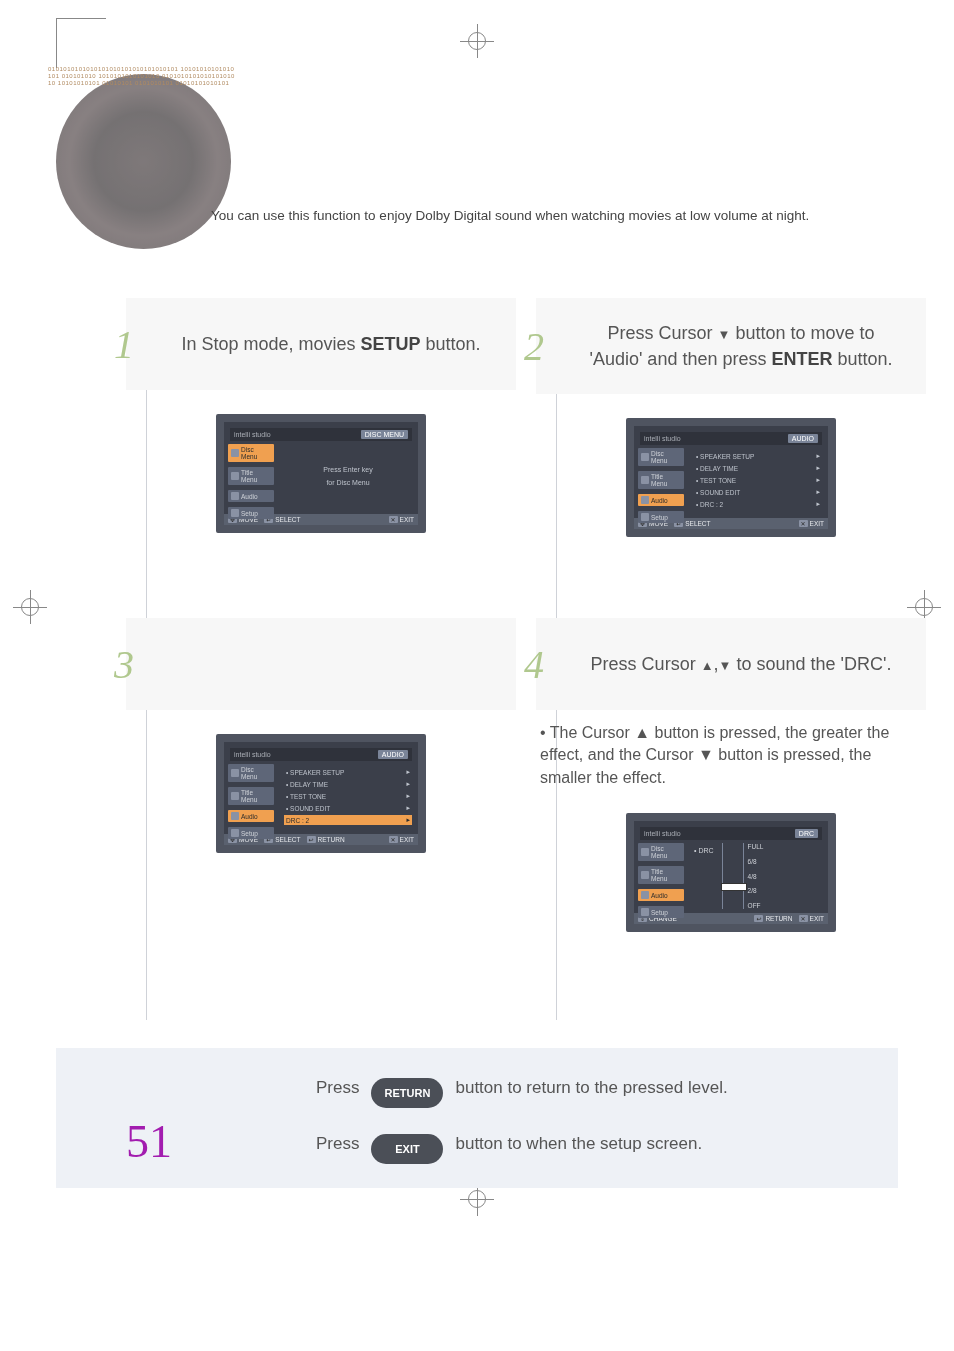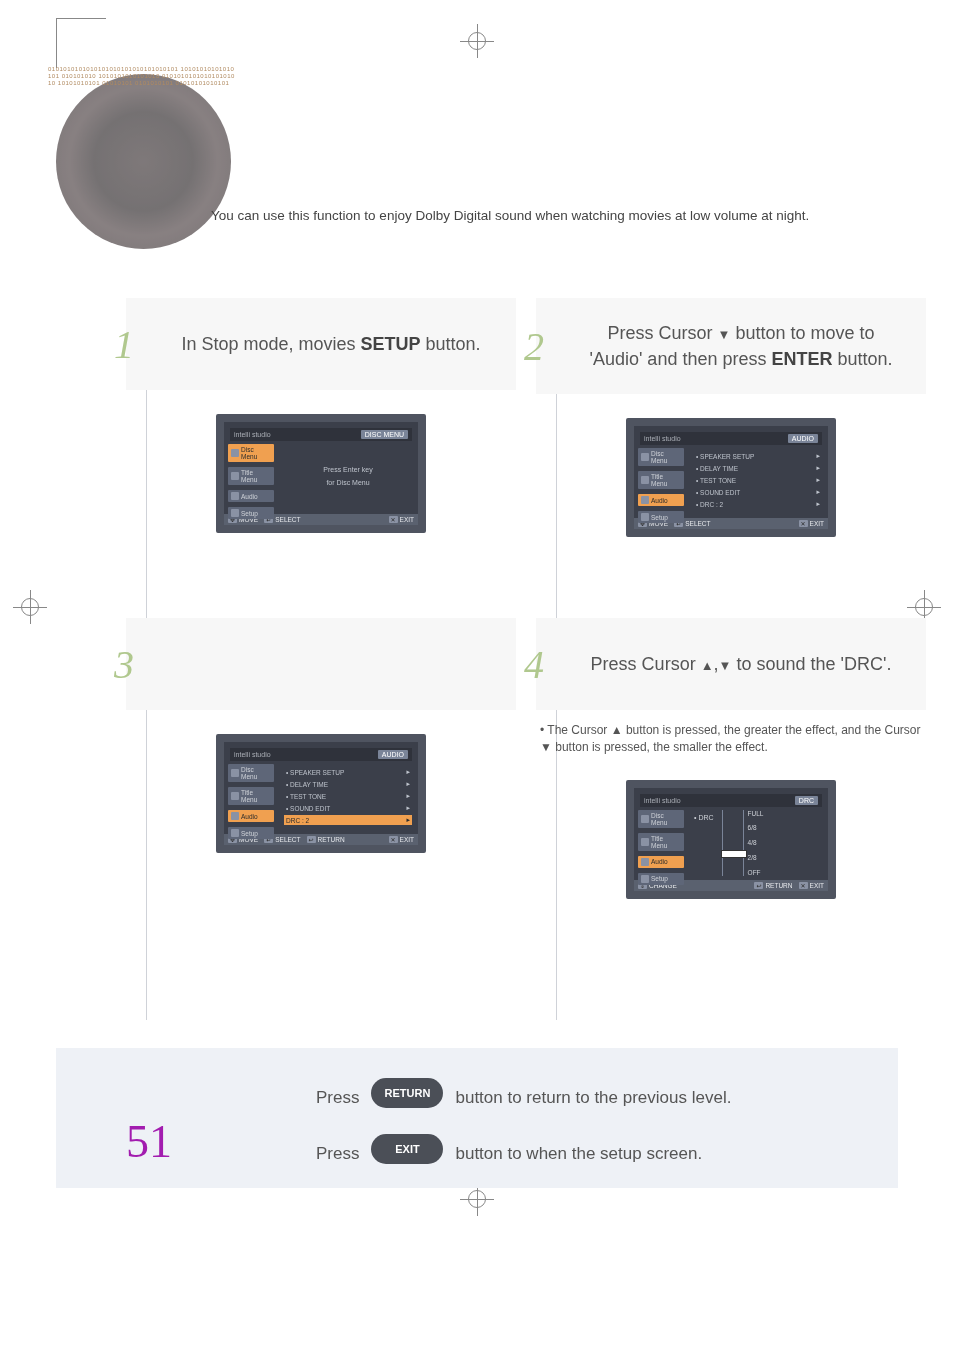--- a/index.html
+++ b/index.html
@@ -68,21 +68,21 @@
     font-size:40px; font-weight:300; color:#b0c88e;
     font-family: "Times New Roman", serif; font-style:italic;
   }
   .instr-text {
     font-size:18px; color:#555; line-height:1.45; text-align:center; width:100%;
   }
   .instr-text .btn-name { font-weight:bold; color:#444; }
   .tri { font-size:13px; display:inline-block; vertical-align:baseline; }
 
   .bullet {
-    font-size:12px; color:#555; line-height:1.4; margin:12px 4px 0 4px;
+    font-size:16px; color:#555; line-height:1.4; margin:12px 4px 0 4px;
   }
   .bullet::before { content:"• "; }
 
   .osd {
     margin:24px auto 0 auto;
     width:210px;
     background:#4f5460;
     border:8px solid #4f5460;
     border-radius:2px;
     padding:0;
@@ -136,21 +136,21 @@
   }
   .drc-slider {
     position:absolute; left:-2px; width:26px; height:8px; background:#fff; border:1px solid #333;
   }
 
   .footer-band {
     position:absolute; left:0; bottom:130px; width:100%; height:140px;
     background:#eef1f6;
     padding:30px 40px 20px 260px;
   }
-  .footer-line { display:flex; align-items:flex-end; gap:12px; font-size:17px; color:#555; margin-bottom:26px; }
+  .footer-line { display:flex; align-items:flex-start; gap:12px; font-size:17px; color:#555; margin-bottom:26px; }
 
   .pill {
     display:inline-flex; align-items:center; justify-content:center;
     min-width:72px; height:30px; border-radius:15px;
     background:#4b4f57; color:#fff; font-size:11px; font-weight:bold;
     padding:0 12px;
   }
 
   .page-num {
     position:absolute; left:70px; bottom:150px;
@@ -461,21 +461,21 @@
         </div>
       </div>
     </div>
 
   </div>
 
   <div class="footer-band">
     <div class="footer-line">
       <span>Press</span>
       <span class="pill">RETURN</span>
-      <span>button to return to the previous level.</span>
+      <span>button to return to the pressed level.</span>
     </div>
     <div class="footer-line">
       <span>Press</span>
       <span class="pill">EXIT</span>
       <span>button to when the setup screen.</span>
     </div>
   </div>
 
   <div class="page-num">51</div>
 

